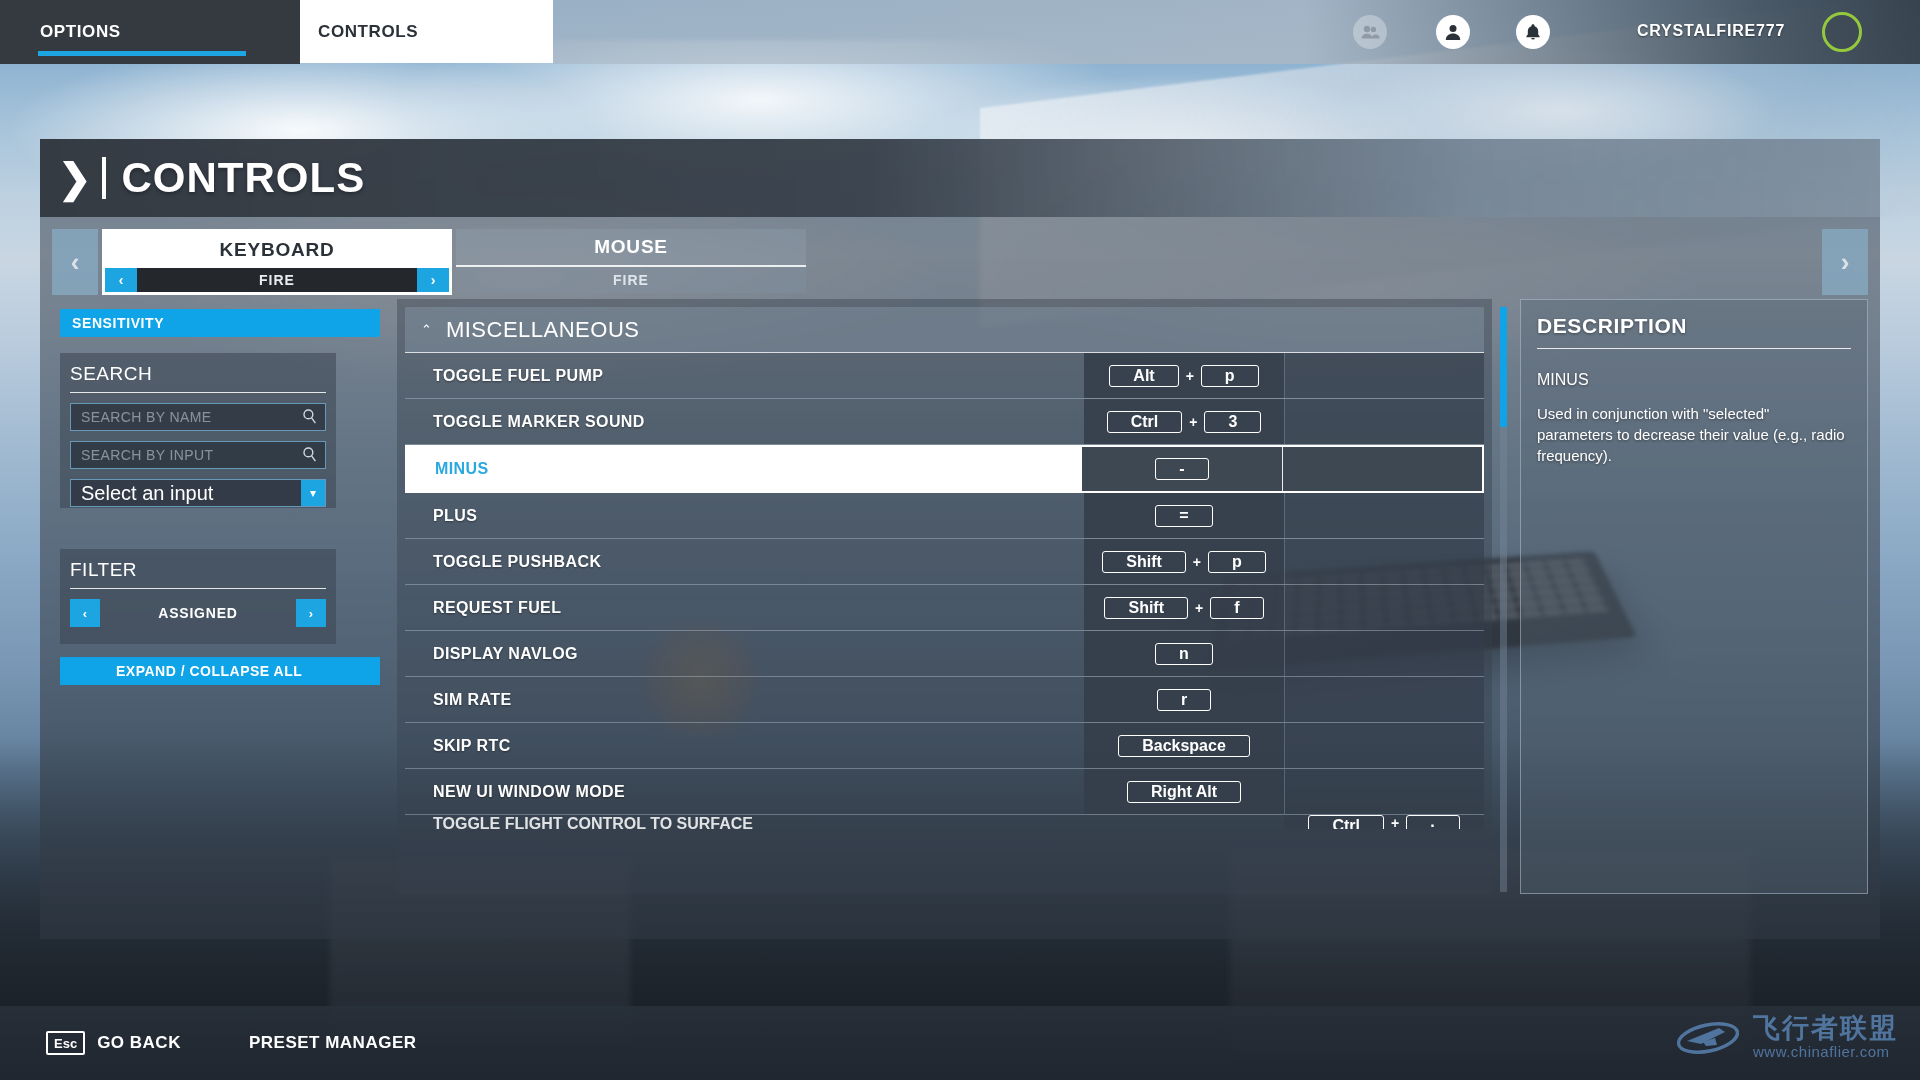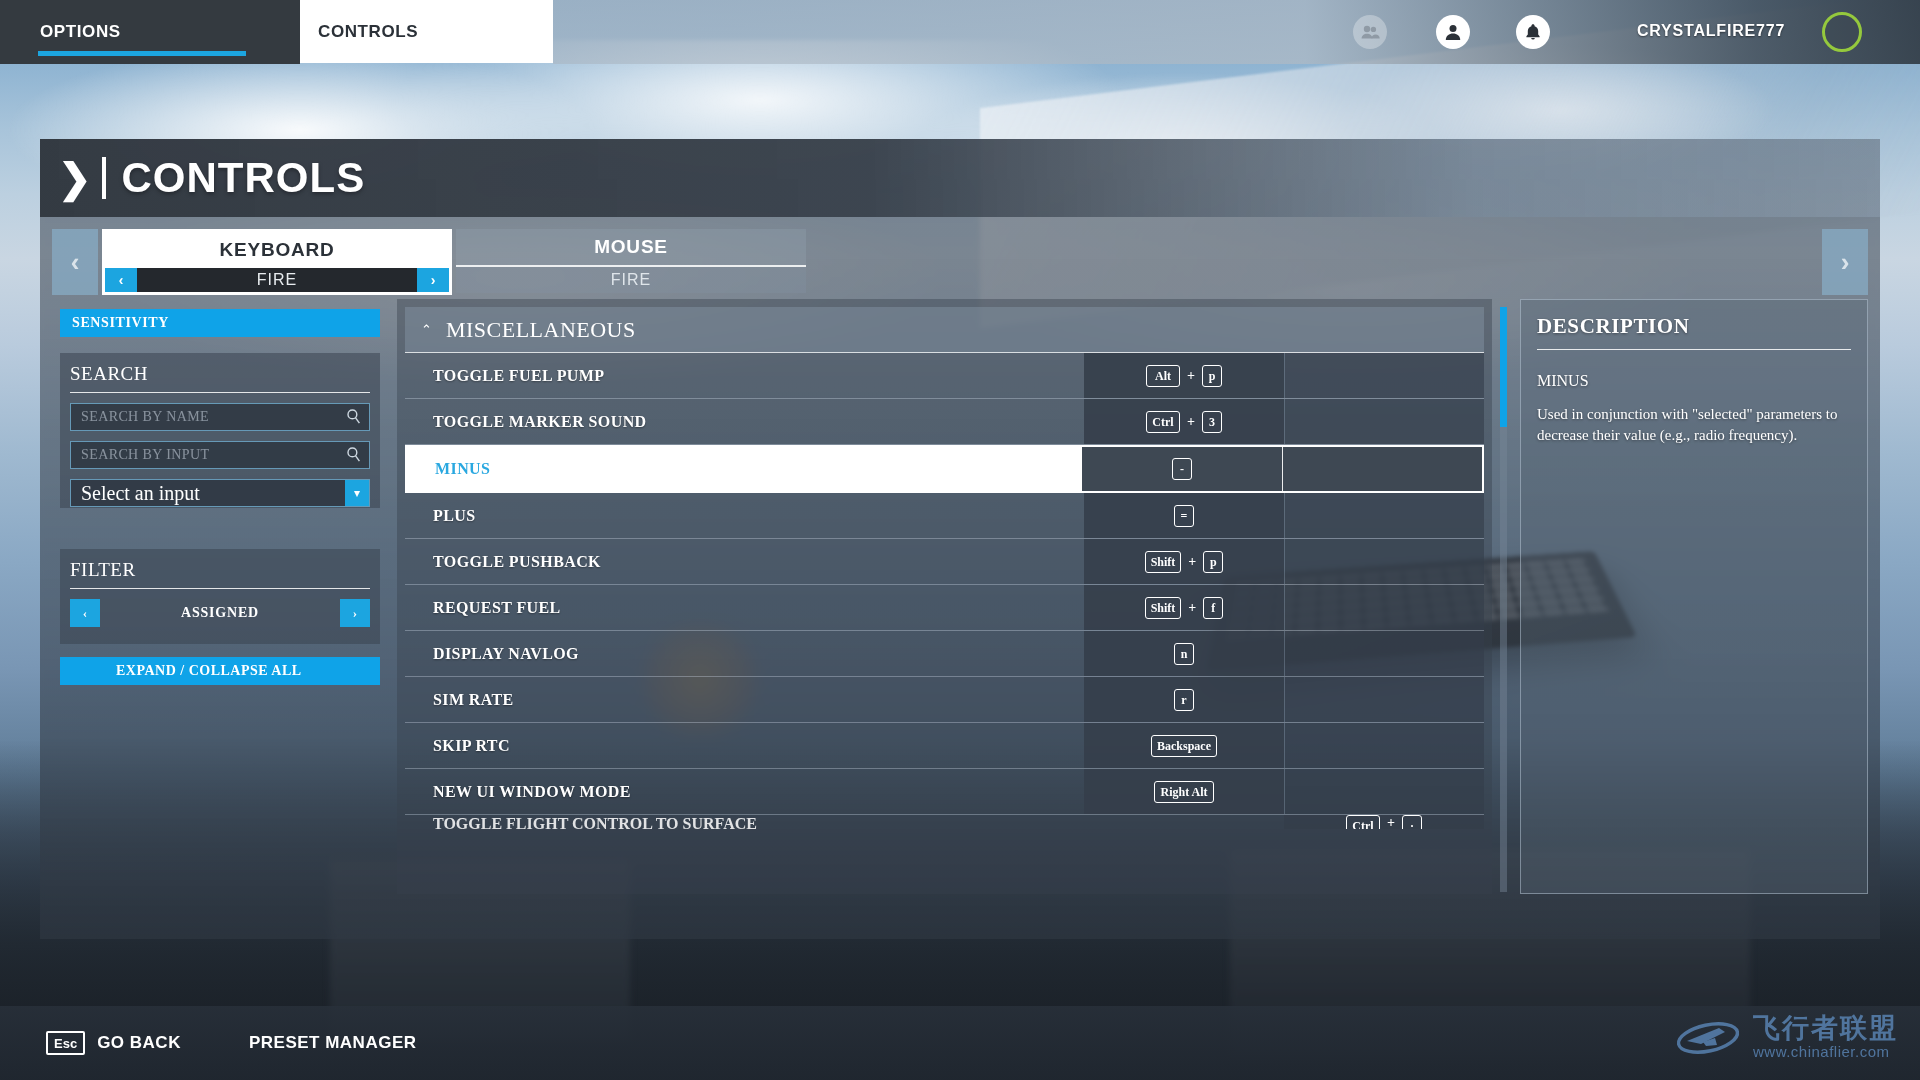--- a/index.html
+++ b/index.html
@@ -186,41 +186,41 @@
   .device-tab.inactive .preset-row {
     background: rgba(130,146,162,.30);
   }
   .preset-arrow {
     width: 32px; background: #1ca5e0;
     display: flex; align-items: center; justify-content: center;
     color: #ffffff; font-size: 14px; font-weight: bold;
   }
   .preset-name {
     flex: 1; display: flex; align-items: center; justify-content: center;
-    color: #e8ecef; font-size: 16px; font-weight: normal; letter-spacing: 1px;
+    color: #e8ecef; font-size: 14px; font-weight: bold; letter-spacing: 1px;
   }
   .device-tab.inactive .preset-name { color: #dfe5ea; }
 
   
   #body-cols {
-    position: absolute; left: 12px; top: 160px; width: 1816px; height: 620px; font-family: Liberation Serif, serif;
+    position: absolute; left: 12px; top: 160px; width: 1816px; height: 620px;
   }
 
   
   #sidebar { position: absolute; left: 0; top: 0; width: 330px; height: 620px; }
   #sensitivity-btn {
     position: absolute; left: 8px; top: 10px; width: 320px; height: 28px;
     background: #0fa3e8; display: flex; align-items: center;
   }
   #sensitivity-btn .lbl {
     color: #ffffff; font-size: 14px; font-weight: bold; letter-spacing: .6px;
     margin-left: 12px;
   }
   .panel {
-    position: absolute; left: 8px; width: 320px;
+    position: absolute; left: 8px; width: 276px;
     background: rgba(58,68,80,.55);
   }
   #search-panel { top: 54px; height: 155px; }
   #filter-panel { top: 250px; height: 95px; }
   .panel-head {
     color: #ffffff; font-size: 19px; font-weight: normal; letter-spacing: .5px;
     margin: 10px 0 0 10px;
   }
   .panel-rule {
     height: 1px; background: rgba(255,255,255,.85); margin: 7px 10px 0 10px;
@@ -311,23 +311,23 @@
     background: #ffffff;
     border: 2px solid #ffffff;
     border-bottom: 2px solid #ffffff;
     height: 48px;
   }
   .row.selected .rname { color: #2aa8e0; text-shadow: none; }
   .row.selected .bind  { background: rgba(52,62,74,.95); }
   .row.selected .bind2 { background: rgba(52,62,74,.95); border-left: 1px solid rgba(255,255,255,.9); }
   .keycap {
     display: inline-flex; align-items: center; justify-content: center;
-    min-width: 20px; height: 22px; padding: 0 5px;
+    min-width: 20px; height: 22px; padding: 0 23px;
     border: 1.5px solid #ffffff; border-radius: 3px;
-    color: #ffffff; font-size: 12px; font-weight: bold; line-height: 1;
+    color: #ffffff; font-size: 16px; font-weight: bold; line-height: 1;
   }
   .keycap.wide { min-width: 34px; }
   .plus { color: #ffffff; font-size: 14px; font-weight: bold; }
   #row-clip {
     height: 14px; margin: 0 8px; overflow: hidden;
     display: flex; align-items: flex-start;
   }
   #row-clip .rname {
     flex: 1; padding-left: 28px; color: rgba(255,255,255,.85);
     font-size: 16px; font-weight: bold;

